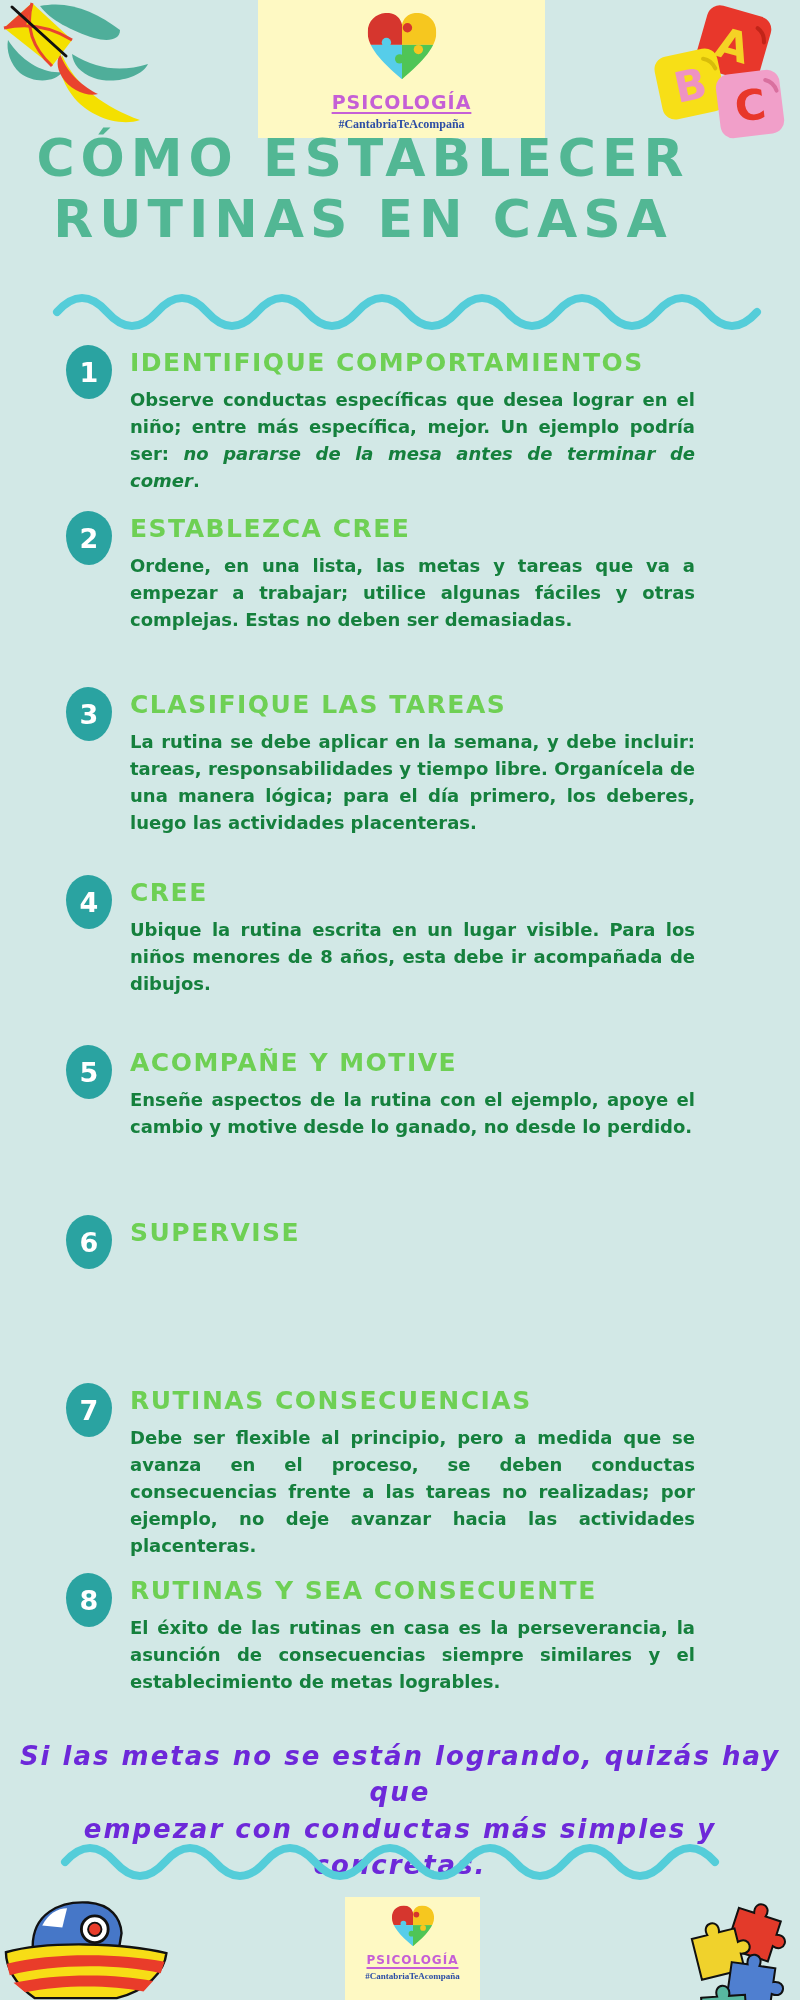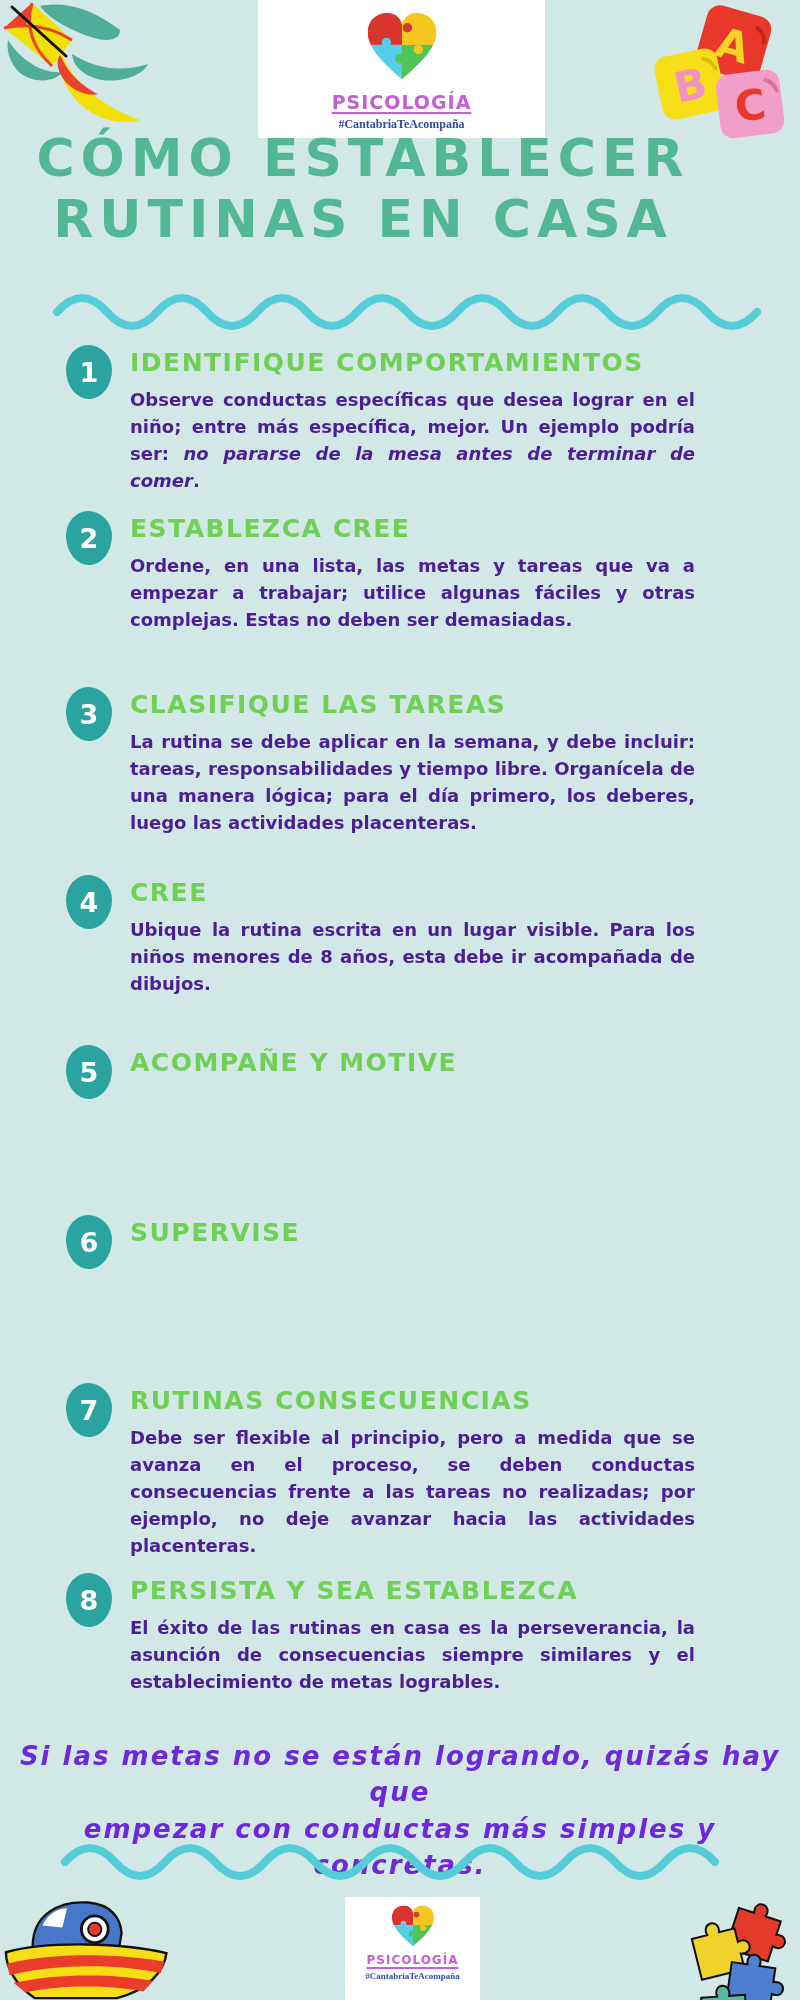--- a/index.html
+++ b/index.html
@@ -4,21 +4,21 @@
 <style>
   * { margin:0; padding:0; box-sizing:border-box; }
   html,body { background:#c9e2e0; }
   #canvas {
     position:relative; width:800px; height:2000px; margin:0 auto;
     background:#d2e8e6; overflow:hidden;
     font-family:"DejaVu Sans", sans-serif;
   }
   
   .logo-box {
-    position:absolute; background:#ffffff; display:flex; flex-direction:column; align-items:center;
+    position:absolute; background:#fef9c3; display:flex; flex-direction:column; align-items:center;
   }
   .logo-box.header { left:258px; top:0; width:287px; height:138px; }
   .logo-box.footer { left:345px; top:1897px; width:135px; height:103px; }
   .brand-name {
     color:#c55fd6; font-weight:bold; letter-spacing:1px;
     text-decoration:underline; text-underline-offset:3px; text-decoration-thickness:2px;
   }
   .logo-box.header .brand-name { font-size:19px; margin-top:4px; }
   .logo-box.footer .brand-name { font-size:12px; margin-top:2px; }
   .brand-hashtag { color:#2c4da5; font-weight:bold;font-family:Liberation Serif, serif; }
@@ -46,21 +46,21 @@
     border-radius:48% 52% 50% 50% / 46% 46% 54% 54%;
     display:flex; align-items:center; justify-content:center;
     font-size:27px; font-weight:bold;
   }
   .step-heading {
     margin-left:70px; color:#6ed054; font-size:25px; font-weight:800;
     letter-spacing:1.5px; line-height:26px;
   }
   .step-body {
     margin-left:70px; margin-top:10px; width:565px;
-    color:#4c1d95; font-size:18px; font-weight:bold; line-height:27px;
+    color:#15803d; font-size:18px; font-weight:bold; line-height:27px;
     text-align:justify;
   }
   .step-body em { font-style:italic; }
 
   
   .closing {
     position:absolute; top:1738px; left:10px; width:780px; text-align:center;
     color:#6d28d9; font-size:26px; font-weight:bold; font-style:italic;
     letter-spacing:2px; line-height:1.4;
   }
@@ -167,20 +167,21 @@
       </div>
     <h2 class="step-heading">CREE</h2>
     <p class="step-body"><span>Ubique la rutina escrita en un lugar visible. Para los niños menores de 8 años, esta debe ir acompañada de dibujos.</span><em></em><span></span></p>
   </section>
 
   <section class="step" style="top:1050px">
     <div class="badge">
         <span>5</span>
       </div>
     <h2 class="step-heading">ACOMPAÑE Y MOTIVE</h2>
+    <p class="step-body"><span>Enseñe aspectos de la rutina con el ejemplo, apoye el cambio y motive desde lo ganado, no desde lo perdido.</span><em></em><span></span></p>
   </section>
 
   <section class="step" style="top:1220px">
     <div class="badge">
         <span>6</span>
       </div>
     <h2 class="step-heading">SUPERVISE</h2>
   </section>
 
   <section class="step" style="top:1388px">
@@ -188,21 +189,21 @@
         <span>7</span>
       </div>
     <h2 class="step-heading">RUTINAS CONSECUENCIAS</h2>
     <p class="step-body"><span>Debe ser flexible al principio, pero a medida que se avanza en el proceso, se deben conductas consecuencias frente a las tareas no realizadas; por ejemplo, no deje avanzar hacia las actividades placenteras.</span><em></em><span></span></p>
   </section>
 
   <section class="step" style="top:1578px">
     <div class="badge">
         <span>8</span>
       </div>
-    <h2 class="step-heading">PERSISTA Y SEA ESTABLEZCA</h2>
+    <h2 class="step-heading">RUTINAS Y SEA CONSECUENTE</h2>
     <p class="step-body"><span>El éxito de las rutinas en casa es la perseverancia, la asunción de consecuencias siempre similares y el establecimiento de metas logrables.</span><em></em><span></span></p>
   </section>
 
   <div class="closing">
     <span>Si las metas no se están logrando, quizás hay que</span><br>
     <span>empezar con conductas más simples y concretas.</span>
   </div>
 
   <svg class="wave bottom" width="680" height="42" viewBox="0 0 680 42">
     <path d="M5,22 q25,-28 50,0 q25,28 50,0 q25,-28 50,0 q25,28 50,0 q25,-28 50,0 q25,28 50,0 q25,-28 50,0 q25,28 50,0 q25,-28 50,0 q25,28 50,0 q25,-28 50,0 q25,28 50,0 q25,-28 50,0" stroke="#54cdd9" stroke-width="8" fill="none" stroke-linecap="round"></path>

